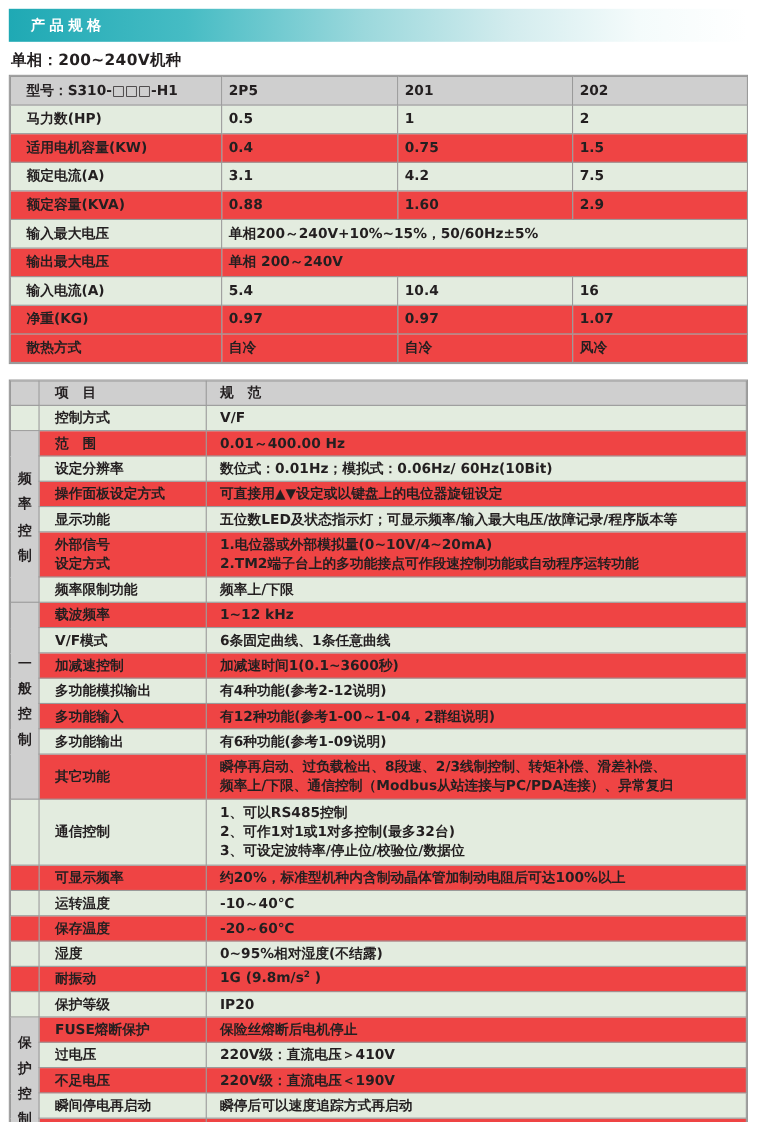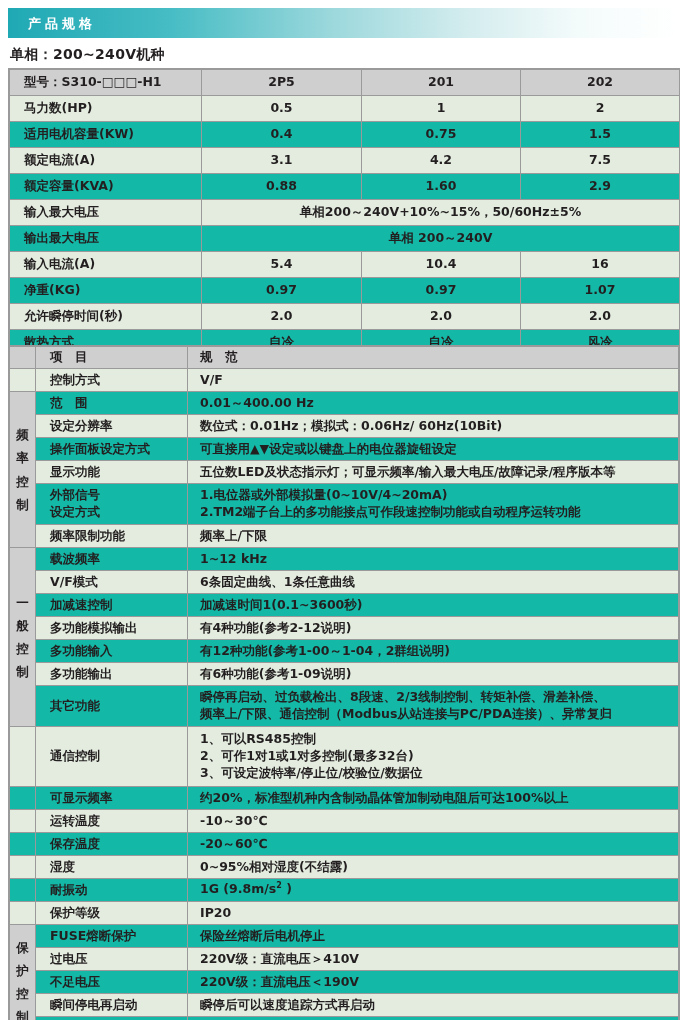--- a/index.html
+++ b/index.html
@@ -55,23 +55,23 @@
   table.spec td {
     border: 1px solid #9a9a9a;
     padding: 0 6px;
     font-size: 12.5px;
     color: #231f20;
     font-weight: bold;
     vertical-align: middle;
     line-height: 1.35;
   }
   .cell-green  { background: #e3ecdf; }
-  .cell-white  { background: #14b8a6; }
+  .cell-white  { background: #ef4444; }
   .cell-gray   { background: #cfcfcf; }
-  .ctr { text-align: center; }
+  .ctr { }
   .lft { text-align: left; }
 
   
   #tbl1 { left: 8px; top: 68px; width: 672px; }
   #tbl1 td { height: 26px; }
   #tbl1 td.label { padding-left: 14px; }
 
   
   #tbl2 { left: 8px; top: 345px; width: 672px; }
   #tbl2 td { }
@@ -163,26 +163,20 @@
             <td class="cell-green ctr">10.4</td>
             <td class="cell-green ctr">16</td>
           </tr>
           <tr>
             <td class="cell-white lft label">净重(KG)</td>
             <td class="cell-white ctr">0.97</td>
             <td class="cell-white ctr">0.97</td>
             <td class="cell-white ctr">1.07</td>
           </tr>
           <tr>
-            <td class="cell-green lft label">允许瞬停时间(秒)</td>
-            <td class="cell-green ctr">2.0</td>
-            <td class="cell-green ctr">2.0</td>
-            <td class="cell-green ctr">2.0</td>
-          </tr>
-          <tr>
             <td class="cell-white lft label">散热方式</td>
             <td class="cell-white ctr">自冷</td>
             <td class="cell-white ctr">自冷</td>
             <td class="cell-white ctr">风冷</td>
           </tr>
         </tbody>
     </table>
   </div>
 
   <div class="tbl-wrap" id="tbl2">
@@ -280,21 +274,21 @@
             </td>
           </tr>
           <tr style="height: 23px;">
             <td class="cell-white" style="padding: 0px;"></td>
             <td class="cell-white lft item">可显示频率</td>
             <td class="cell-white lft spec-txt">约20%，标准型机种内含制动晶体管加制动电阻后可达100%以上</td>
           </tr>
           <tr style="height: 23px;">
             <td class="cell-green" style="padding: 0px;"></td>
             <td class="cell-green lft item">运转温度</td>
-            <td class="cell-green lft spec-txt">-10～30℃</td>
+            <td class="cell-green lft spec-txt">-10～40℃</td>
           </tr>
           <tr style="height: 23px;">
             <td class="cell-white" style="padding: 0px;"></td>
             <td class="cell-white lft item">保存温度</td>
             <td class="cell-white lft spec-txt">-20～60℃</td>
           </tr>
           <tr style="height: 23px;">
             <td class="cell-green" style="padding: 0px;"></td>
             <td class="cell-green lft item">湿度</td>
             <td class="cell-green lft spec-txt">0~95%相对湿度(不结露)</td>

